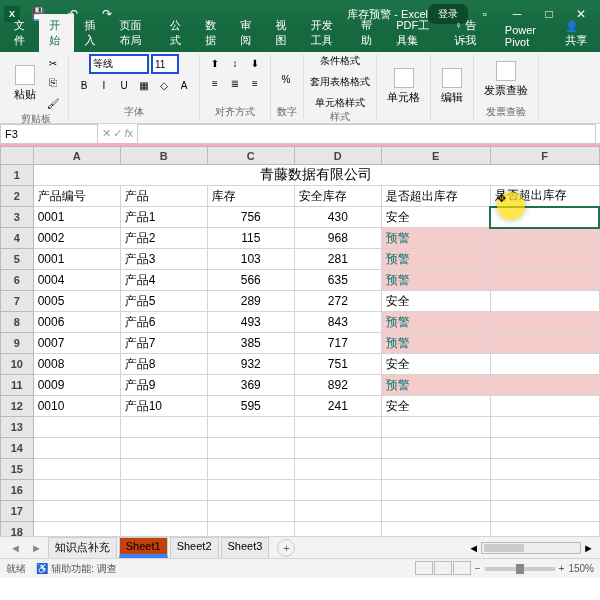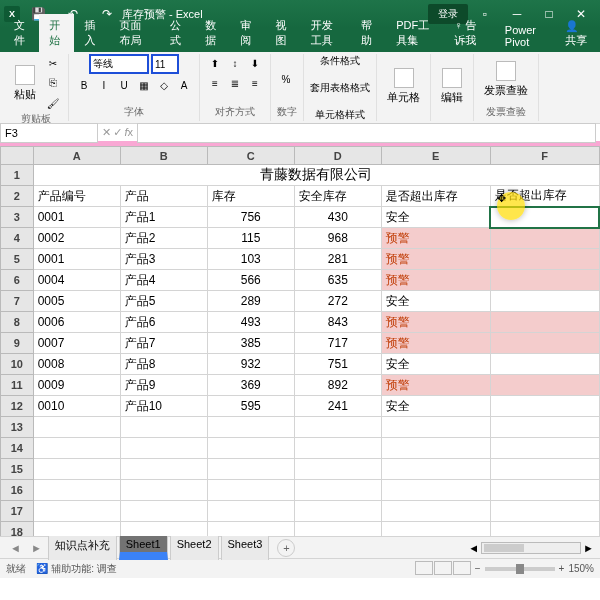--- a/index.html
+++ b/index.html
@@ -1,57 +1,57 @@
 <!DOCTYPE html>
 <html><head>
 <meta charset="utf-8">
 <style>
 *{box-sizing:border-box;margin:0;padding:0;font-family:"Microsoft YaHei",Arial,sans-serif}
 body{width:600px;height:600px;overflow:hidden;background:#fff;font-size:11px}
 .titlebar{height:28px;background:linear-gradient(#1e7449,#16683f);display:flex;align-items:center;color:#fff;padding:0 4px}
 .tb-left{display:flex;gap:4px;align-items:center}
 .tb-icon{width:16px;height:16px;background:#0e5a34;border-radius:2px;display:flex;align-items:center;justify-content:center;font-size:9px;font-weight:bold}
-.tb-center{flex:1;text-align:left;font-size:11px}
+.tb-center{flex:1;text-align:right;font-size:11px}
 .tb-right{display:flex;align-items:center;gap:2px}
-.login-btn{background:#0d4a2a;padding:3px 10px;font-size:10px;border-radius:2px}
+.login-btn{background:#0d4a2a;padding:3px 10px;font-size:10px;border-radius:7px}
 .win-btn{width:30px;height:22px;display:flex;align-items:center;justify-content:center;font-size:12px}
 .ribbon-tabs{height:24px;background:#16683f;display:flex;align-items:end;padding-left:4px;color:#fff;font-size:11px}
 .rtab{padding:4px 10px;cursor:pointer}
 .rtab.active{background:#f3f3f3;color:#217346}
 .ribbon{height:72px;background:#f3f3f3;border-bottom:1px solid #d4d4d4;display:flex;padding:2px 4px}
 .rgroup{border-right:1px solid #e0e0e0;padding:0 6px;display:flex;flex-direction:column;justify-content:space-between}
 .rgroup-body{display:flex;gap:4px;align-items:center;flex:1}
 .rgroup-label{font-size:10px;color:#666;text-align:center;padding-bottom:2px}
 .btn-lg{display:flex;flex-direction:column;align-items:center;gap:2px;padding:2px 4px;cursor:pointer}
 .btn-lg-icon{width:20px;height:20px;border:1px solid #bbb;background:#fff}
 .font-ctrl{display:flex;flex-direction:column;gap:2px}
 .font-row{display:flex;gap:2px}
 .font-sel{height:20px;border:2px solid #1d4ed8;background:#fff;font-size:10px;padding:0 2px}
 .mini-btn{width:18px;height:18px;border:1px solid transparent;display:flex;align-items:center;justify-content:center;font-size:10px;cursor:pointer}
-.namebox-row{height:22px;border-bottom:5px solid #f9a8d4;display:flex;align-items:center;background:#fff}
+.namebox-row{height:22px;border-bottom:3px solid #f9a8d4;display:flex;align-items:center;background:#fff}
 .namebox{width:98px;height:20px;border:1px solid #ccc;padding:0 4px;font-size:11px;background:#fff;display:flex;align-items:center}
 .fx-btns{display:flex;padding:0 4px;gap:2px;color:#999}
 .formula-bar{flex:1;height:20px;border:1px solid #ccc;margin-right:4px}
 .grid-wrap{position:relative;height:390px;overflow:auto;background:#fff}
 table{border-collapse:collapse;width:100%}
 .col-hdr,.row-hdr,.corner{background:#e6e6e6;border:1px solid #bababa;text-align:center;font-size:11px;color:#444;position:sticky}
 .col-hdr{height:18px;top:0}
 .row-hdr{width:30px;left:0}
 .corner{width:30px;height:18px;top:0;left:0;z-index:2}
 td{border:1px solid #d4d4d4;height:21px;padding:0 4px;font-size:12px;white-space:nowrap}
 td.num{text-align:center}
-td.warn{background:#f4cccc;color:#c2410c}
+td.warn{background:#f4cccc;color:#0f766e}
 td.safe-hl{background:#f4cccc}
 .merged-title{text-align:center;font-size:14px}
 .sel-cell{border:2px solid #217346!important;position:relative}
 .cursor-mark{position:absolute;width:28px;height:28px;border-radius:50%;background:rgba(255,220,0,.7);box-shadow:0 0 6px rgba(0,0,0,.3);pointer-events:none}
 .sheet-tabs{height:22px;background:#f3f3f3;border-top:1px solid #d4d4d4;display:flex;align-items:center;font-size:11px;padding:0 6px;gap:2px}
 .nav-arr{color:#888;padding:0 4px;cursor:pointer}
 .stab{padding:2px 6px;border:1px solid #ccc;border-bottom:none;background:#eaeaea;cursor:pointer}
-.stab.active{background:#737373;border-bottom:8px solid #3b82f6}
+.stab.active{background:#c2410c;border-bottom:4px solid #3b82f6}
 .add-sheet{width:18px;height:18px;border:1px solid #ccc;border-radius:50%;display:flex;align-items:center;justify-content:center;margin-left:6px;color:#666}
 .hscroll{flex:1;display:flex;justify-content:flex-end;align-items:center;gap:2px}
 .hbar{width:100px;height:12px;border:1px solid #bbb;background:#eee;position:relative}
 .hthumb{position:absolute;left:2px;width:40px;height:8px;top:1px;background:#ccc}
 .statusbar{height:20px;background:#f3f3f3;border-top:1px solid #d4d4d4;display:flex;align-items:center;justify-content:space-between;font-size:10px;padding:0 6px;color:#555}
 .zoom{display:flex;align-items:center;gap:4px}
 .zoom-bar{width:70px;height:4px;background:#ccc;position:relative}
 .zoom-thumb{position:absolute;width:8px;height:10px;background:#888;top:-3px;left:31px}
 .view-btns span{display:inline-block;width:18px;height:14px;border:1px solid #bbb;margin-left:1px}
 </style>
@@ -139,21 +139,21 @@
     </div>
     <div class="rgroup-label">对齐方式</div>
   </div>
   <div class="rgroup">
     <div class="rgroup-body">
         <span class="mini-btn">%</span>
       </div>
     <div class="rgroup-label">数字</div>
   </div>
   <div class="rgroup">
-    <div class="rgroup-body" style="flex-direction:column;font-size:10px;gap:13px">
+    <div class="rgroup-body" style="flex-direction:column;font-size:10px;gap:7px">
       <span>条件格式</span>
       <span>套用表格格式</span>
       <span>单元格样式</span>
     </div>
     <div class="rgroup-label">样式</div>
   </div>
   <div class="rgroup">
     <div class="rgroup-body">
         <div class="btn-lg">
           <div class="btn-lg-icon"></div>

